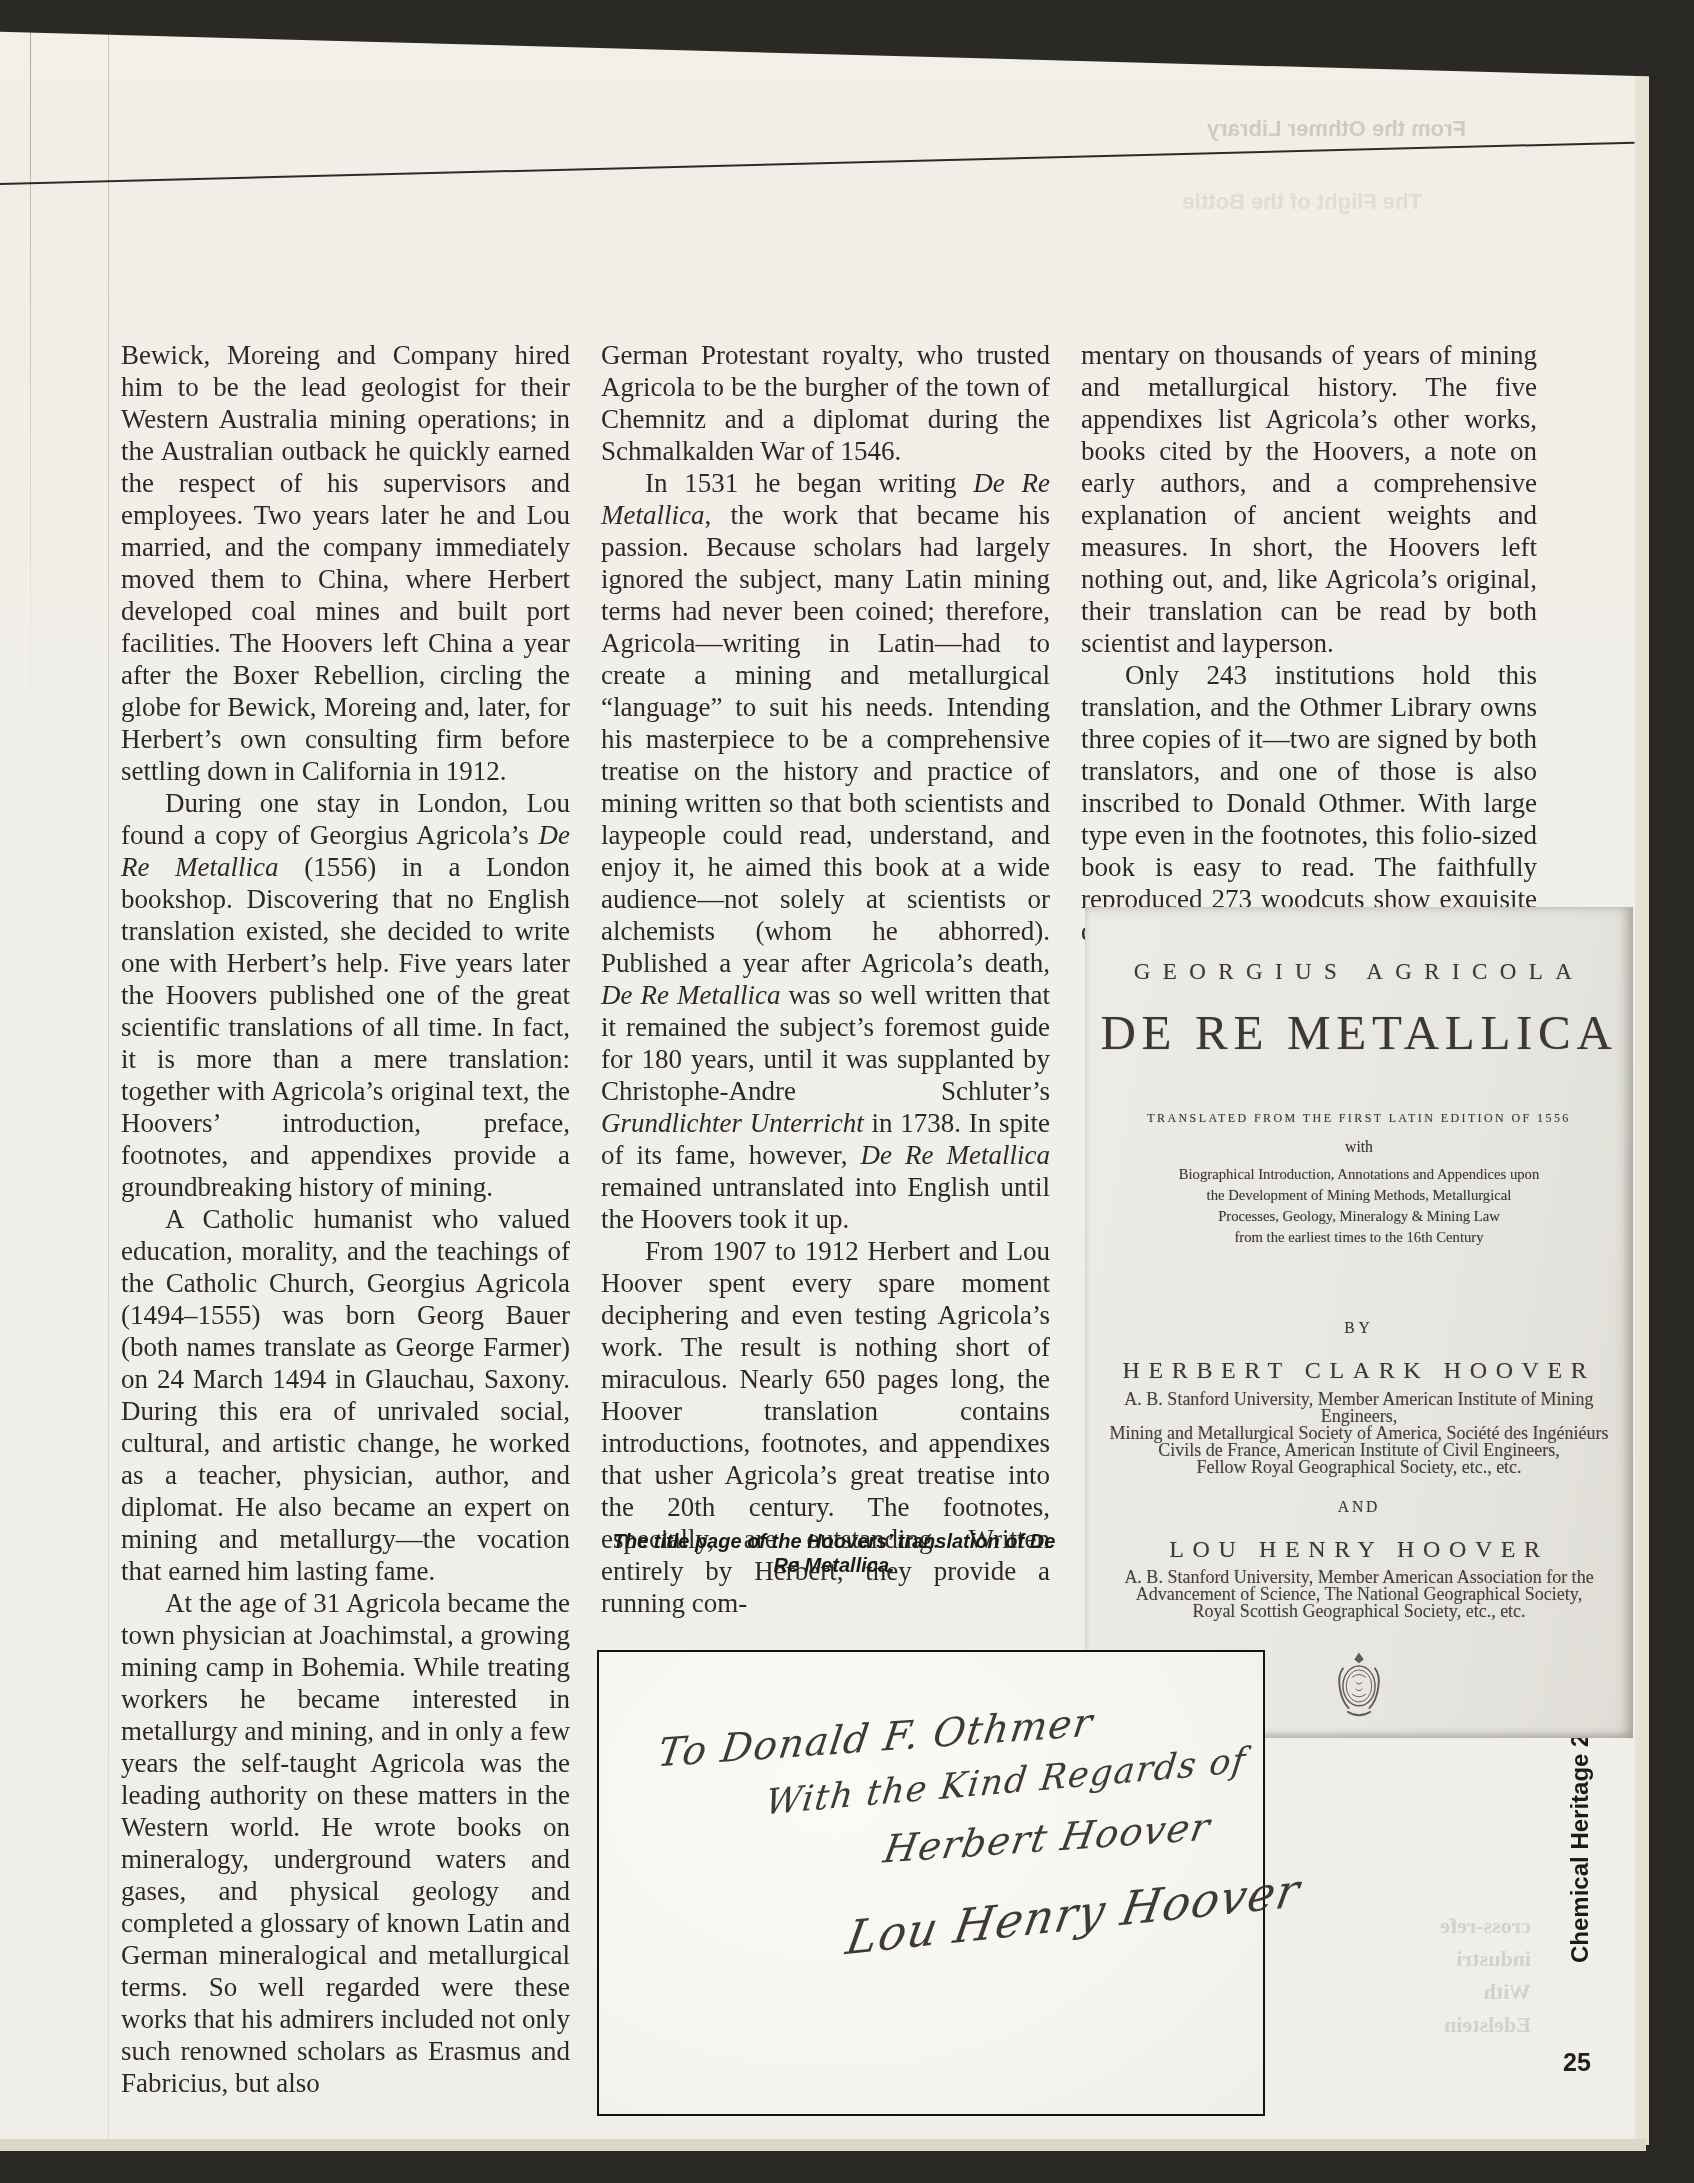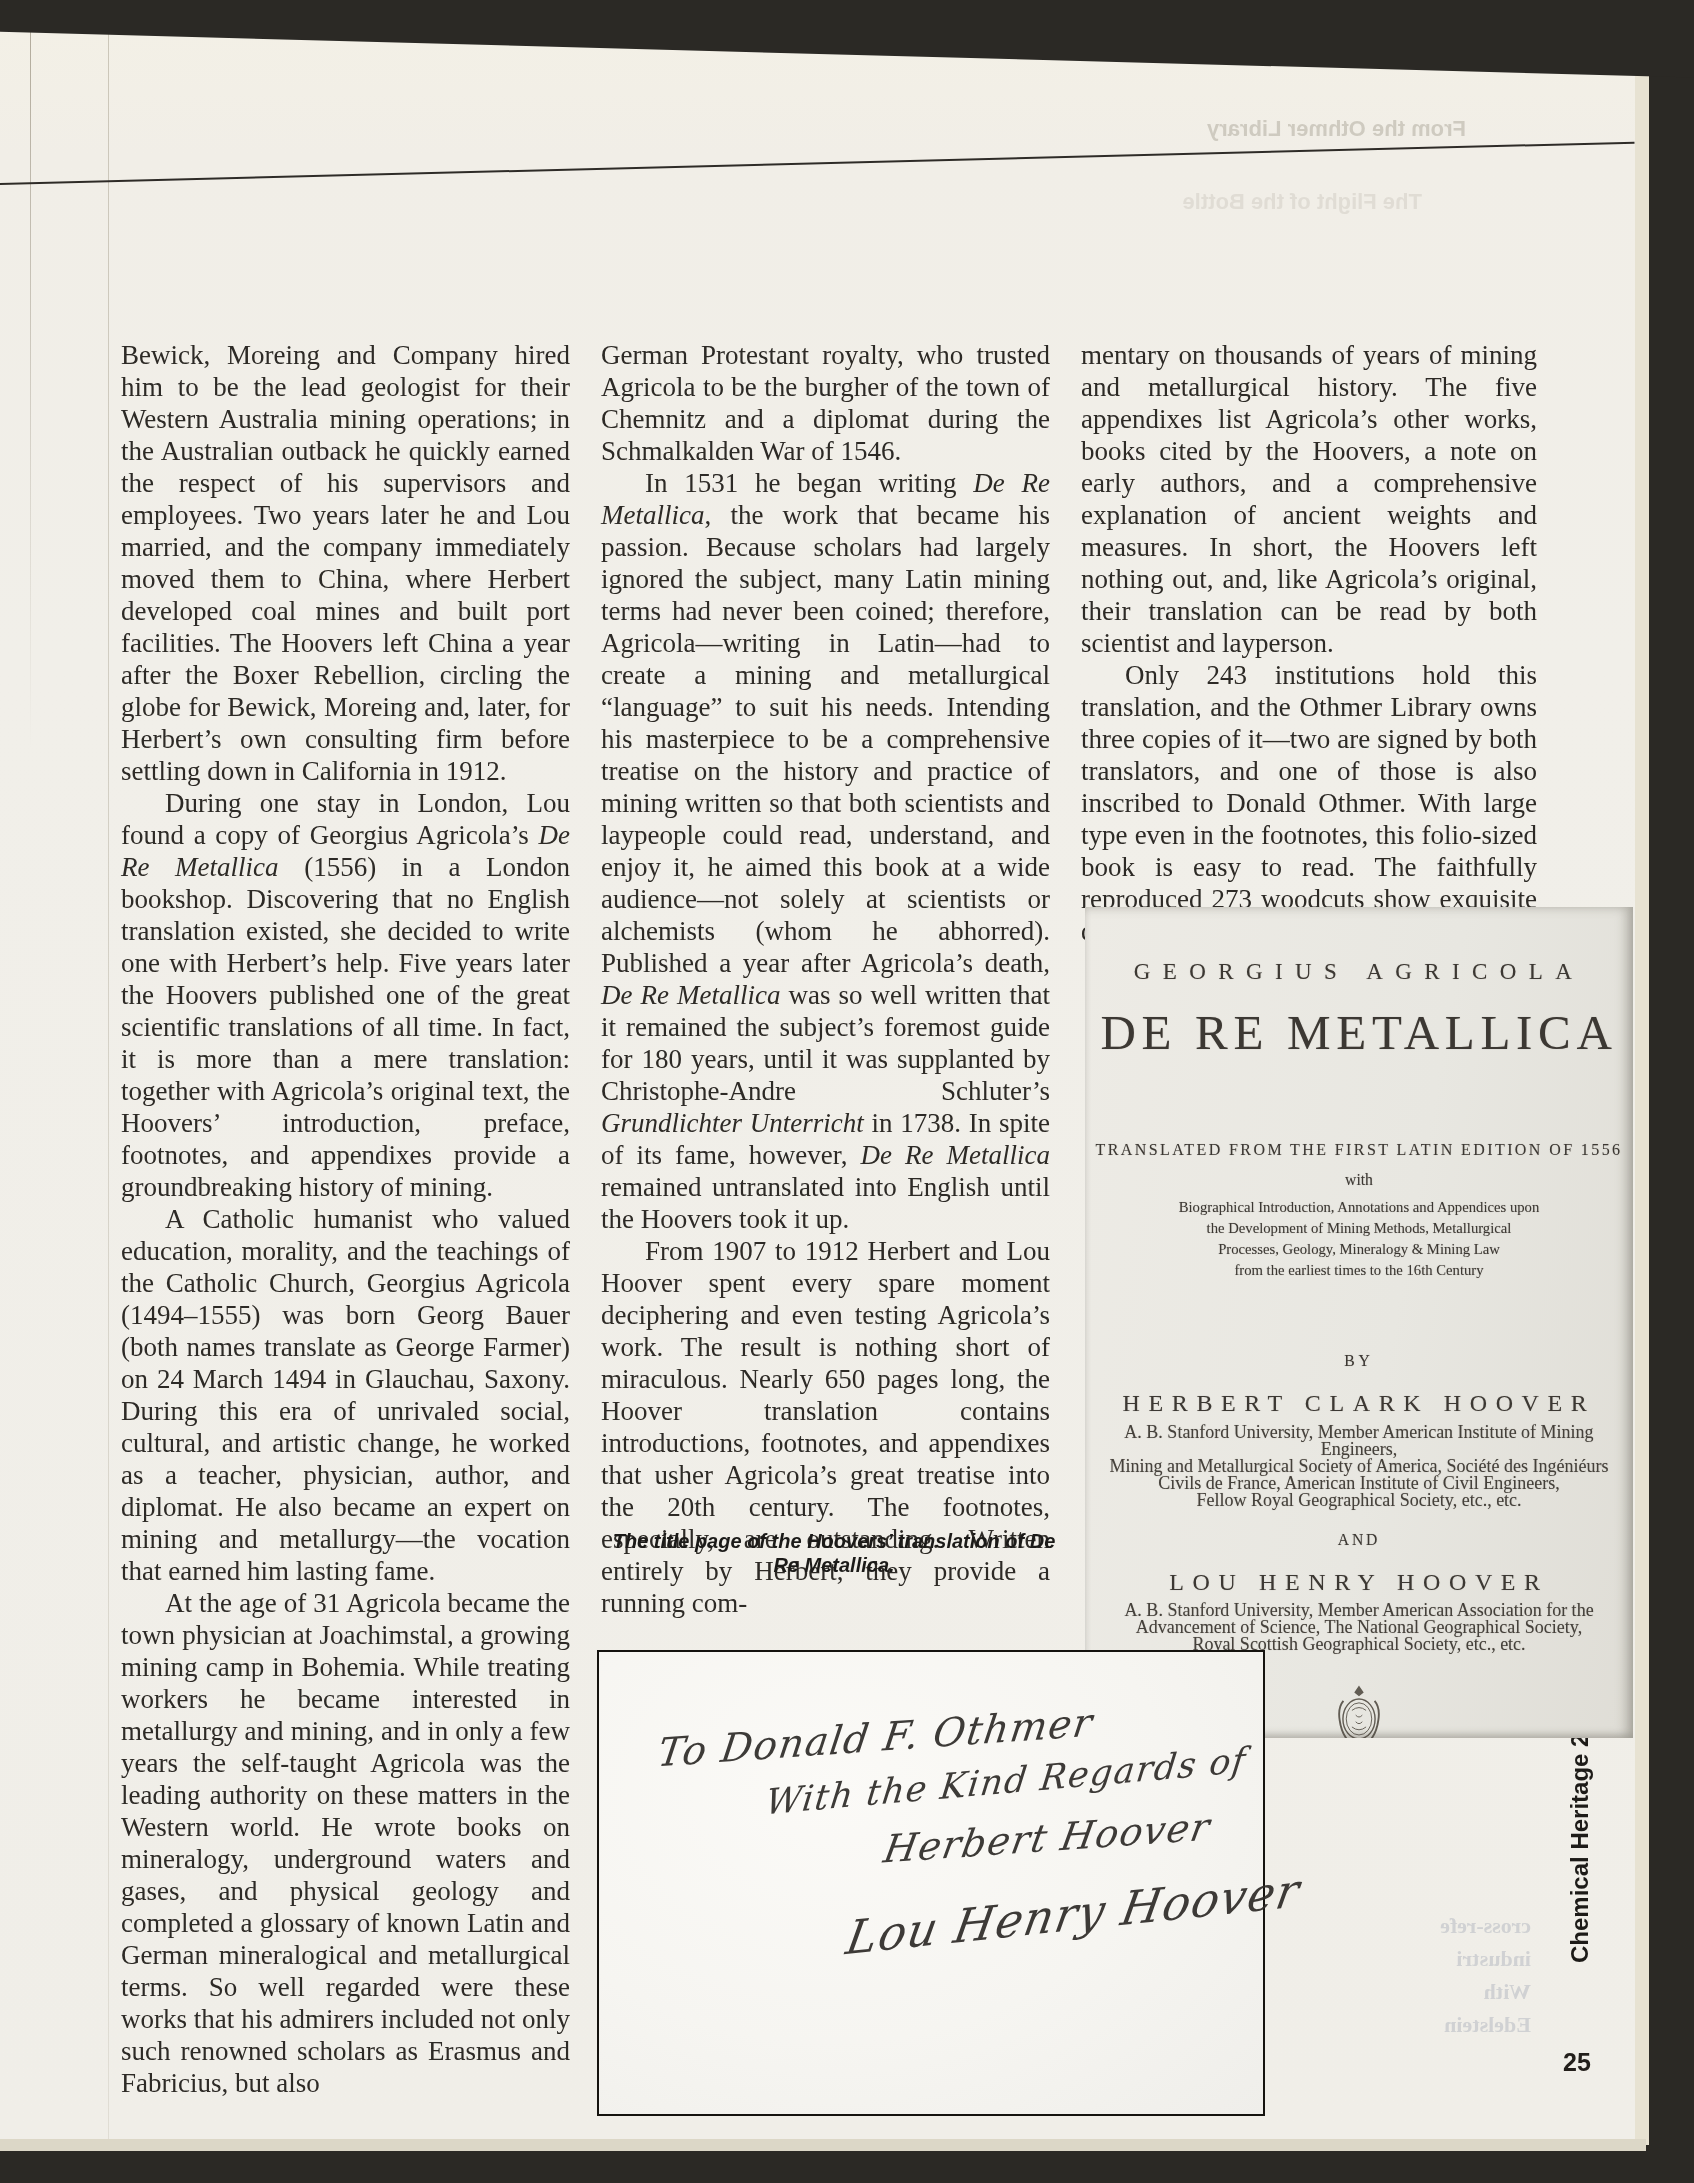--- a/index.html
+++ b/index.html
@@ -39,21 +39,21 @@
   .caption1{top:1501px;line-height:24px;}
   .caption2{top:1555px;line-height:21.4px;}
   
   .titlepage{position:absolute;left:1085px;top:879px;width:548px;height:831px;z-index:2;
              background:linear-gradient(100deg,#edebe5 0%,#e8e7e1 55%,#dfddd6 100%);
              box-shadow:inset -6.7px 0 10.5px rgba(90,85,75,.35), inset 0 -3.8px 6.7px rgba(90,85,75,.2);
              text-align:center;color:#3c3833;overflow:hidden;}
   .titlepage > div{text-shadow:0 0 1px rgba(80,72,62,.35);}
   .tp-author{margin-top:52px;font-size:23px;letter-spacing:12.4px;}
   .tp-title{margin-top:19px;font-size:49px;letter-spacing:5.7px;white-space:nowrap;}
-  .tp-translated{margin-top:80px;font-size:16px;letter-spacing:2.4px;}
+  .tp-translated{margin-top:50px;font-size:12px;letter-spacing:2.4px;}
   .tp-with{margin-top:12.4px;font-size:15.7px;}
   .tp-desc{margin-top:7.6px;font-size:14.7px;line-height:21px;}
   .tp-by{margin-top:71px;font-size:15.7px;letter-spacing:3.8px;}
   .tp-name{margin-top:20px;font-size:24px;letter-spacing:8.6px;white-space:nowrap;}
   .tp-cred{margin-top:6.7px;font-size:18px;line-height:17px;color:#45413b;}
   .tp-and{margin-top:22px;font-size:15.7px;letter-spacing:2.9px;}
   .tp-seal{margin-top:28.5px;}
   .tp-publine{margin-top:19px;font-size:14.3px;}
   .tp-pub{margin-top:5.7px;font-size:20px;letter-spacing:14.3px;white-space:nowrap;}
   .tp-addr{margin-top:6.7px;font-size:14px;letter-spacing:1.9px;}

